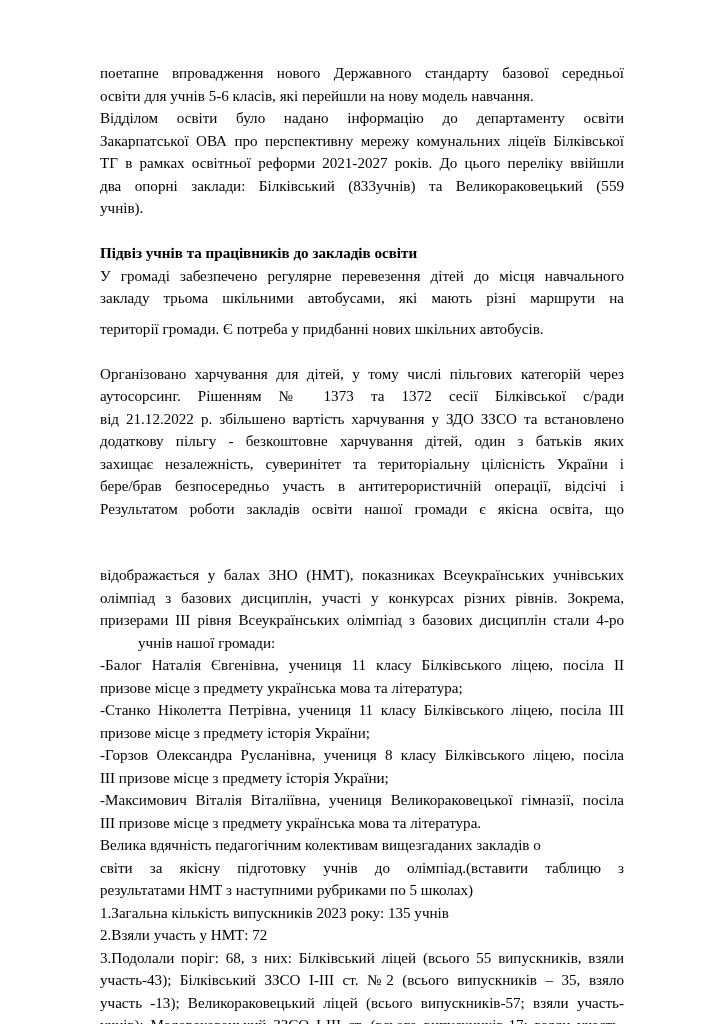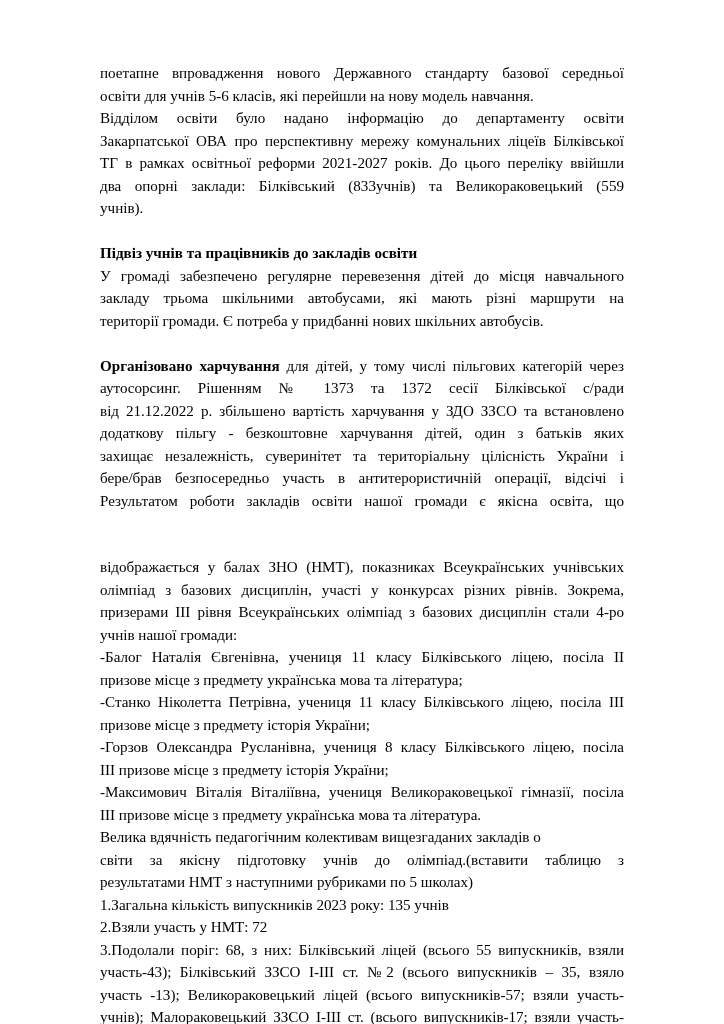--- a/index.html
+++ b/index.html
@@ -34,21 +34,21 @@
     text-justify: inter-word;
     hyphens: none;
   }
   p.para {
     margin: 0;
     padding: 0;
     text-align: justify;
     text-align-last: left;
   }
   .bold {
-    font-weight: bold;
+    font-weight: normal;
   }
   .heading {
     margin: 0;
     padding: 0;
     font-weight: bold;
     text-align: left;
   }
   .spacer {
     height: 22.5px;
   }
@@ -78,40 +78,40 @@
       <span style="display:block;text-align:left;">учнів).</span>
     </p>
 
     <div class="spacer"></div>
 
     <p class="heading">Підвіз учнів та працівників до закладів освіти</p>
 
     <p class="para">
       <span style="display:block;text-align:justify;text-align-last:justify;">У громаді забезпечено регулярне перевезення дітей до місця навчального</span>
       <span style="display:block;text-align:justify;text-align-last:justify;">закладу трьома шкільними автобусами, які мають різні маршрути на</span>
-      <span style="display:block;text-align:center;">території громади. Є потреба у придбанні нових шкільних автобусів.</span>
+      <span style="display:block;text-align:center;margin-top:8px;">території громади. Є потреба у придбанні нових шкільних автобусів.</span>
     </p>
 
     <div class="spacer"></div>
 
     <p class="para">
       <span style="display:block;text-align:justify;text-align-last:justify;"><span class="bold">Організовано харчування</span><span> для дітей, у тому числі пільгових категорій через</span></span>
       <span style="display:block;text-align:justify;text-align-last:justify;">аутосорсинг. Рішенням № 1373 та 1372 сесії Білківської с/ради</span>
       <span style="display:block;text-align:justify;text-align-last:justify;">від 21.12.2022 р. збільшено вартість харчування у ЗДО ЗЗСО та встановлено</span>
       <span style="display:block;text-align:justify;text-align-last:justify;">додаткову пільгу - безкоштовне харчування дітей, один з батьків яких</span>
       <span style="display:block;text-align:justify;text-align-last:justify;">захищає незалежність, суверинітет та територіальну цілісність України і</span>
       <span style="display:block;text-align:justify;text-align-last:justify;">бере/брав безпосередньо участь в антитерористичній операції, відсічі і</span>
     </p>
 
     <p class="para">
       <span style="display:block;text-align:justify;text-align-last:justify;">Результатом роботи закладів освіти нашої громади є якісна освіта, що</span>
       <span style="display:block;text-align:justify;text-align-last:justify;margin-top:44px;">відображається у балах ЗНО (НМТ), показниках Всеукраїнських учнівських</span>
       <span style="display:block;text-align:justify;text-align-last:justify;">олімпіад з базових дисциплін, участі у конкурсах різних рівнів. Зокрема,</span>
       <span style="display:block;text-align:justify;text-align-last:justify;">призерами ІІІ рівня Всеукраїнських олімпіад з базових дисциплін стали 4-ро</span>
-      <span style="display:block;text-align:center;">учнів нашої громади:</span>
+      <span style="display:block;text-align:center;margin-left:38px;">учнів нашої громади:</span>
     </p>
 
     <p class="para">
       <span style="display:block;text-align:justify;text-align-last:justify;">-Балог Наталія Євгенівна, учениця 11 класу Білківського ліцею, посіла ІІ</span>
       <span style="display:block;text-align:left;">призове місце з предмету українська мова та література;</span>
     </p>
 
     <p class="para">
       <span style="display:block;text-align:justify;text-align-last:justify;">-Станко Ніколетта Петрівна, учениця 11 класу Білківського ліцею, посіла ІІІ</span>
       <span style="display:block;text-align:left;">призове місце з предмету історія України;</span>

